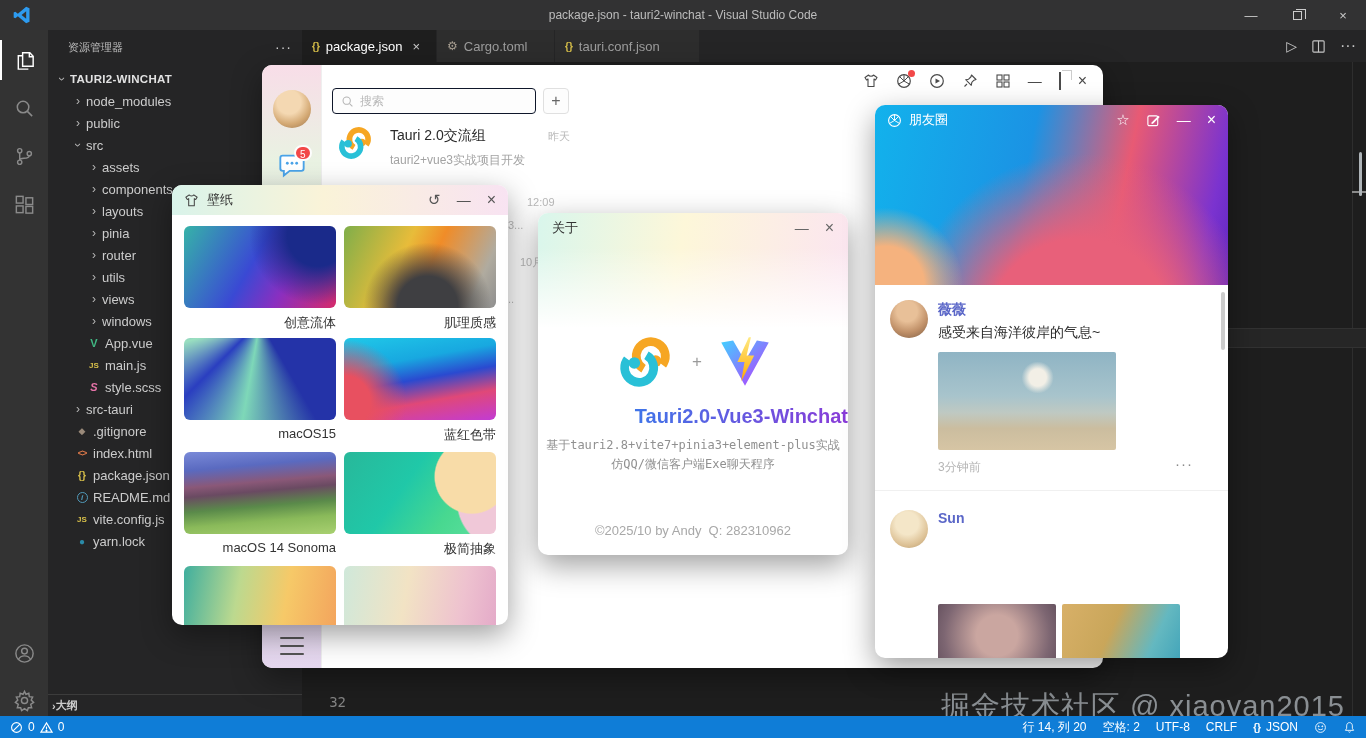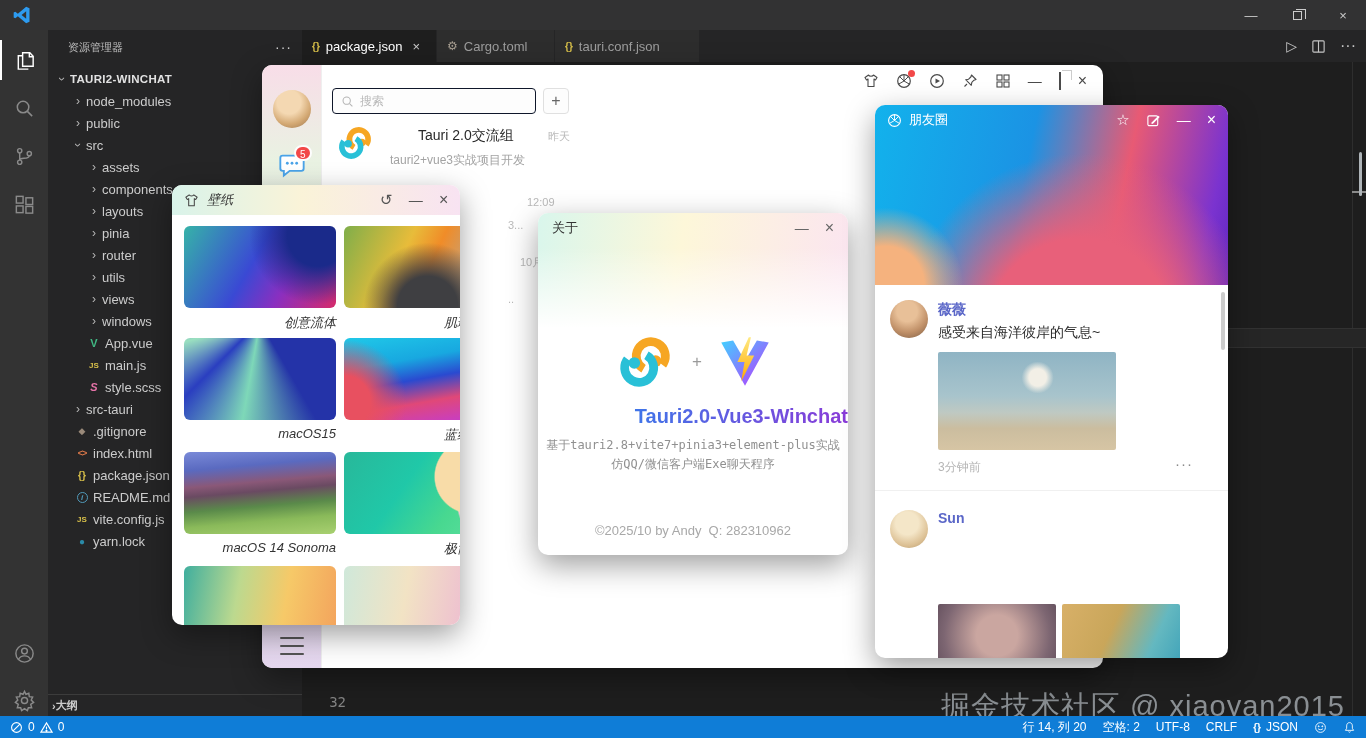--- a/index.html
+++ b/index.html
@@ -84,27 +84,27 @@
   .chat-toolbar { position:absolute; right:16px; top:7px; display:flex; align-items:center; gap:17px; color:#4a4a4a; }
   .chat-toolbar svg { width:16px; height:16px; }
   .chat-toolbar .wbtn { font-size:14px; color:#4a4a4a; }
   .reddot { position:absolute; right:-3px; top:-3px; width:7px; height:7px; border-radius:50%; background:#f24848; }
   .icon-wrap { position:relative; display:flex; }
   .search-box { position:absolute; left:70px; top:23px; width:204px; height:26px; border:1px solid #0f172a; border-radius:4px; background:#fdfdfd; display:flex; align-items:center; padding:0 8px; gap:6px; color:#b5b5b5; }
   .search-box input { border:none; outline:none; background:transparent; font-size:12px; width:150px; color:#333; }
   .search-box input::placeholder { color:#b9b9b9; }
   .plus-btn { position:absolute; left:281px; top:23px; width:26px; height:26px; border:1px solid #e0e0e0; border-radius:4px; color:#666; font-size:16px; line-height:24px; text-align:center; background:#fdfdfd; }
   .chat-item-avatar { position:absolute; left:73px; top:58px; width:40px; height:40px; border-radius:8px; }
-  .chat-item-title { position:absolute; left:128px; top:62px; font-size:14px; color:#2a2a2a;margin-left:28px; }
+  .chat-item-title { position:absolute; left:128px; top:62px; font-size:14px; color:#2a2a2a; }
   .chat-item-time { position:absolute; left:270px; top:64px; width:38px; text-align:right; font-size:11px; color:#b9b9b9; }
   .chat-item-sub { position:absolute; left:128px; top:87px; font-size:12px; color:#a3a3a3; }
   .frag { position:absolute; font-size:11px; color:#b9b9b9; }
 
   
-  .wp-win { left:172px; top:185px; width:288px; height:440px; background:#ffffff; z-index:20;font-style:italic; }
+  .wp-win { left:172px; top:185px; width:336px; height:440px; background:#ffffff; z-index:20; }
   .pastel-head { height:30px; background:linear-gradient(90deg,#d9f3ea 0%,#faf3d8 45%,#f8e3f2 100%); display:flex; align-items:center; padding:0 12px; gap:8px; font-size:13px; color:#333; }
   .head-btns { margin-left:auto; display:flex; align-items:center; gap:16px; color:#555; font-size:14px; }
   .wp-grid { position:absolute; top:41px; left:12px; width:312px; }
   .wp-tile { position:absolute; width:152px; }
   .wp-img { width:152px; height:82px; border-radius:6px; }
   .wp-label { margin-top:6px; text-align:right; font-size:13px; color:#333; height:18px; }
   .wp1{ background:radial-gradient(circle at 88% 12%,#1a2a8a 0 20%,rgba(26,42,138,0) 45%),linear-gradient(120deg,#36b3a8 0%,#3a49d4 45%,#8a2fc0 68%,#d62a6a 100%); }
   .wp2{ background:radial-gradient(circle at 55% 98%,#3f3f42 0 26%,rgba(63,63,66,0) 55%),linear-gradient(115deg,#7fae4a 0%,#e8bc3a 38%,#f08c28 55%,#b0ab9f 85%,#8f8f8f 100%); }
   .wp3{ background:conic-gradient(from 150deg at 50% -20%,#2433a8 0deg,#7ed8b8 40deg,#2a3ec0 75deg,#9ae0c0 105deg,#2433a8 140deg,#58c8d8 170deg,#2433a8 210deg); }
   .wp4{ background:radial-gradient(circle at 0% 78%,#e85060 0 16%,rgba(232,80,96,0) 38%),linear-gradient(170deg,#20c8e8 0%,#18a8e0 30%,#2a4ad0 50%,#e04878 72%,#c23bd4 100%); }
@@ -146,20 +146,21 @@
 </style>
 </head>
 <body>
 
 <div class="screen">
 
   <div class="abs titlebar">
     <svg class="vsc-logo" viewBox="0 0 24 24">
         <path d="M17 2 L21 4 V20 L17 22 L7 13.5 4 16 2 15 V9 L4 8 7 10.5 Z M17 7.5 L11.5 12 17 16.5 Z" fill="#2d9bf0"></path>
       </svg>
+    <div class="win-title">package.json - tauri2-winchat - Visual Studio Code</div>
     <div class="tb-controls">
       <div class="tb-btn">—</div>
       <div class="tb-btn">
           <span class="restore-box"></span>
         </div>
       <div class="tb-btn">×</div>
     </div>
   </div>
 
   <div class="abs activitybar">

